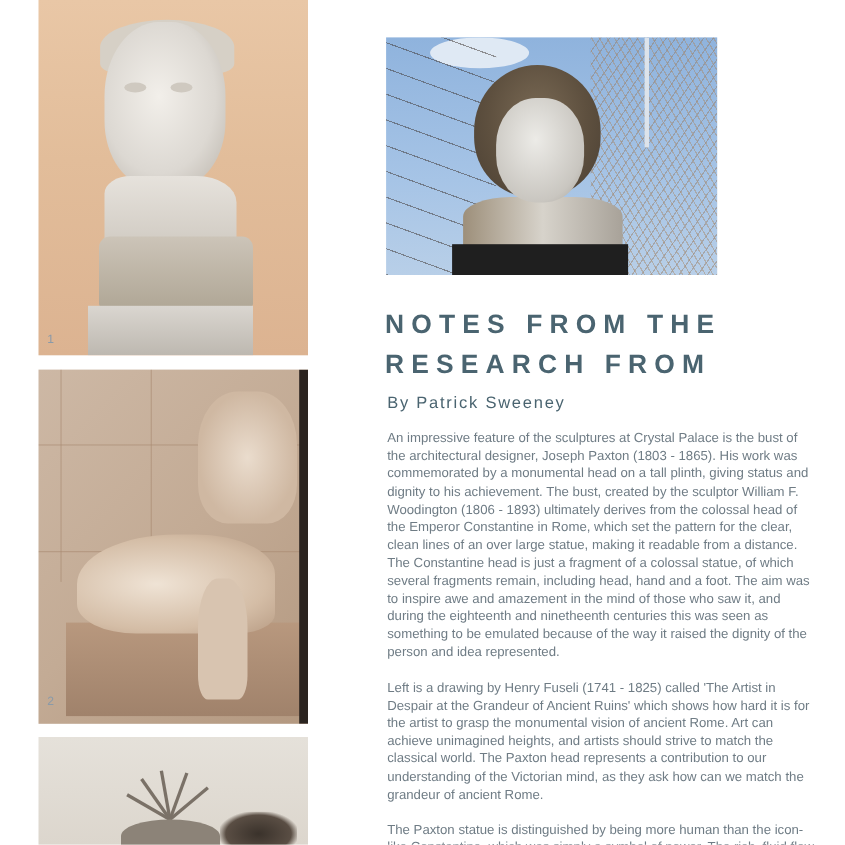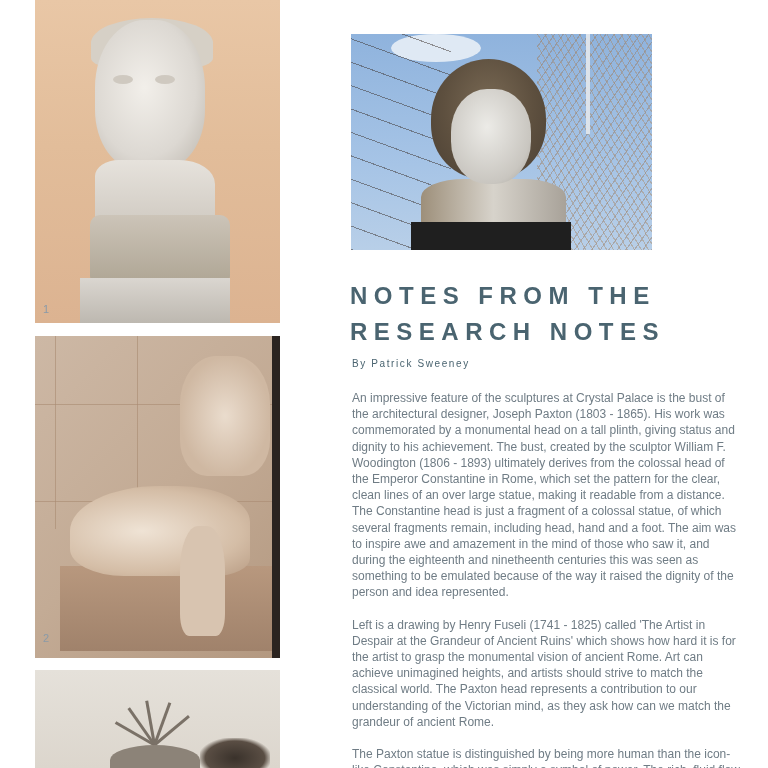--- a/index.html
+++ b/index.html
@@ -64,21 +64,21 @@
     #img4 .face { position: absolute; left: 100px; top: 55px; width: 80px; height: 95px;
       background: radial-gradient(ellipse at 45% 40%, #ecebe7 0%, #c9c6c0 70%, #a39e95 100%); border-radius: 45% 45% 45% 45%; }
     #img4 .shoulders { position: absolute; left: 70px; top: 145px; width: 145px; height: 60px;
       background: linear-gradient(90deg, #9d8f7a 0%, #d7d3cb 50%, #a8a299 100%); border-radius: 30% 30% 0 0; }
     #img4 .plinth { position: absolute; left: 60px; top: 188px; width: 160px; height: 28px; background: #1f1f1f; }
 
     
     .title { position: absolute; left: 350px; top: 278px; width: 400px;
       font-family: "Liberation Sans", sans-serif; font-size: 24px; font-weight: bold;
       color: #4a6470; letter-spacing: 6.5px; line-height: 36px; margin: 0; }
-    .byline { position: absolute; left: 352px; top: 358px; font-size: 10px; color: #4a6470;
+    .byline { position: absolute; left: 352px; top: 358px; font-size: 15px; color: #4a6470;
       letter-spacing: 1.6px; margin: 0; text-align: right; }
     .body { position: absolute; left: 352px; top: 390px; width: 390px;
       font-size: 12px; line-height: 16.2px; color: #6f7c85; }
     .body p { margin: 0 0 16px 0; }
   </style>
 </head>
 <body>
 
 <div class="photo" id="img1">
   <div class="hair"></div>
@@ -120,21 +120,21 @@
   <div class="tree"></div>
   <div class="pole"></div>
   <div class="shoulders"></div>
   <div class="hair"></div>
   <div class="face"></div>
   <div class="plinth"></div>
 </div>
 
 <h1 class="title">
   <span>NOTES FROM THE</span><br>
-  <span>RESEARCH NOTES</span>
+  <span>RESEARCH FROM</span>
 </h1>
 
 <p class="byline">By Patrick Sweeney</p>
 
 <div class="body">
   <p>An impressive feature of the sculptures at Crystal Palace is the bust of the architectural designer, Joseph Paxton (1803 - 1865). His work was commemorated by a monumental head on a tall plinth, giving status and dignity to his achievement. The bust, created by the sculptor William F. Woodington (1806 - 1893) ultimately derives from the colossal head of the Emperor Constantine in Rome, which set the pattern for the clear, clean lines of an over large statue, making it readable from a distance. The Constantine head is just a fragment of a colossal statue, of which several fragments remain, including head, hand and a foot. The aim was to inspire awe and amazement in the mind of those who saw it, and during the eighteenth and ninetheenth centuries this was seen as something to be emulated because of the way it raised the dignity of the person and idea represented.</p>
   <p>Left is a drawing by Henry Fuseli (1741 - 1825) called 'The Artist in Despair at the Grandeur of Ancient Ruins' which shows how hard it is for the artist to grasp the monumental vision of ancient Rome. Art can achieve unimagined heights, and artists should strive to match the classical world. The Paxton head represents a contribution to our understanding of the Victorian mind, as they ask how can we match the grandeur of ancient Rome.</p>
   <p>The Paxton statue is distinguished by being more human than the icon-like Constantine, which was simply a symbol of power. The rich, fluid flow</p>
 </div>
 

